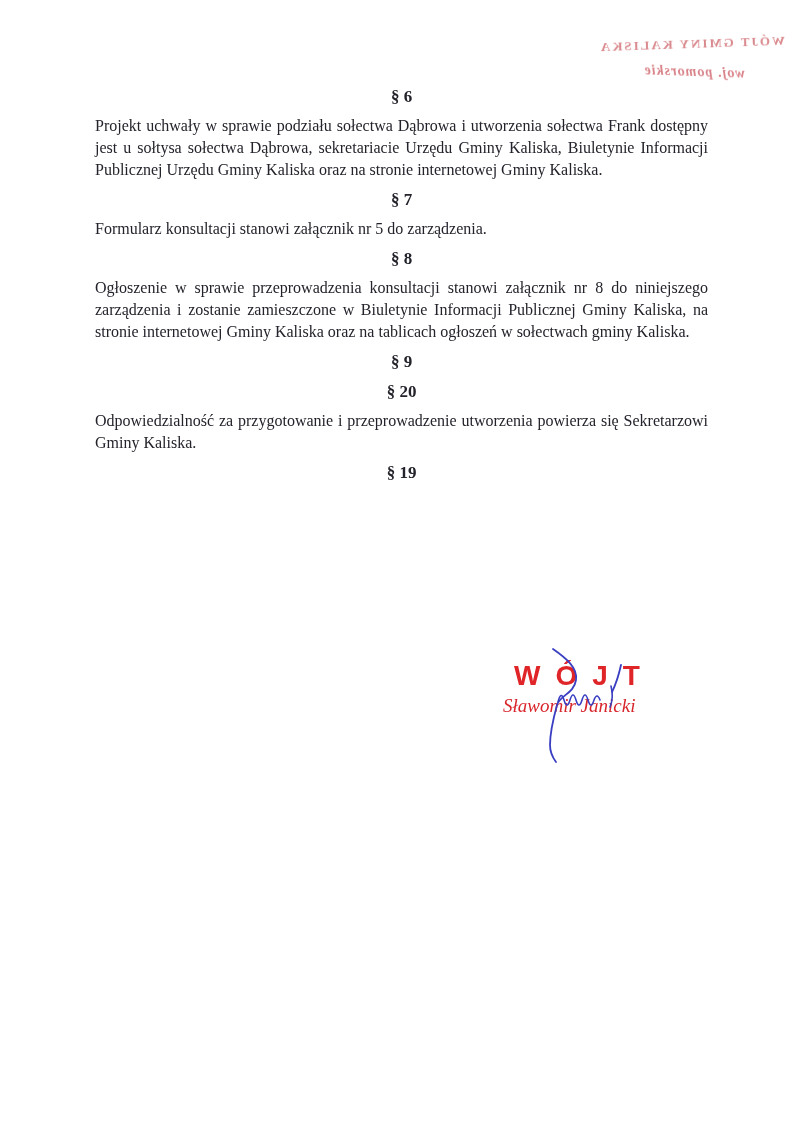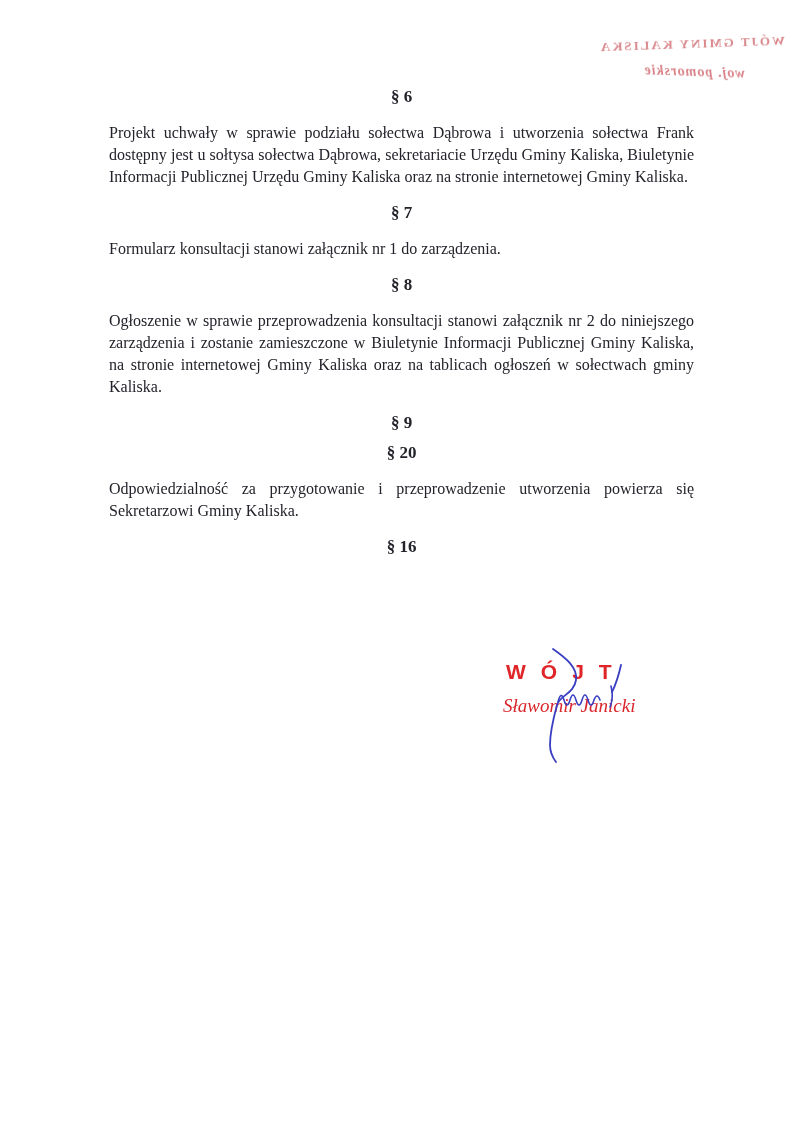--- a/index.html
+++ b/index.html
@@ -53,36 +53,36 @@
     line-height: 22px;
   }
   .section-heading {
     font-weight: bold;
     font-size: 17px;
     text-align: center;
     margin: 8px 0 7px 0;
   }
   .section:first-child .section-heading { margin-top: 86px; }
   .section-body {
-    margin: 14px;
+    margin: 0;
     text-align: justify;
   }
 
   
   .signature {
     position: absolute;
     left: 478px; top: 640px;
     width: 230px; height: 140px;
   }
   .sig-title {
     position: absolute;
-    left: 28px; top: 20px;
+    left: 36px; top: 20px;
     font-family: "Liberation Sans", sans-serif;
     font-weight: bold;
-    font-size: 21px;
+    font-size: 28px;
     letter-spacing: 15px;
     color: #e02529;
     white-space: nowrap;
   }
   .sig-name {
     position: absolute;
     left: 25px; top: 55px;
     font-family: "Liberation Serif", serif;
     font-style: italic;
     font-size: 19px;
@@ -103,35 +103,35 @@
   <div class="bleed-line1">WÓJT GMINY KALISKA</div>
   <div class="bleed-line2">woj. pomorskie</div>
 
   <div class="content">
     <div class="section">
       <div class="section-heading">§ 6</div>
       <p class="section-body">Projekt uchwały w sprawie podziału sołectwa Dąbrowa i utworzenia sołectwa Frank dostępny jest u sołtysa sołectwa Dąbrowa, sekretariacie Urzędu Gminy Kaliska, Biuletynie Informacji Publicznej Urzędu Gminy Kaliska oraz na stronie internetowej Gminy Kaliska.</p>
     </div>
     <div class="section">
       <div class="section-heading">§ 7</div>
-      <p class="section-body">Formularz konsultacji stanowi załącznik nr 1 do zarządzenia.</p>
+      <p class="section-body">Formularz konsultacji stanowi załącznik nr 5 do zarządzenia.</p>
     </div>
     <div class="section">
       <div class="section-heading">§ 8</div>
-      <p class="section-body">Ogłoszenie w sprawie przeprowadzenia konsultacji stanowi załącznik nr 2 do niniejszego zarządzenia i zostanie zamieszczone w Biuletynie Informacji Publicznej Gminy Kaliska, na stronie internetowej Gminy Kaliska oraz na tablicach ogłoszeń w sołectwach gminy Kaliska.</p>
+      <p class="section-body">Ogłoszenie w sprawie przeprowadzenia konsultacji stanowi załącznik nr 8 do niniejszego zarządzenia i zostanie zamieszczone w Biuletynie Informacji Publicznej Gminy Kaliska, na stronie internetowej Gminy Kaliska oraz na tablicach ogłoszeń w sołectwach gminy Kaliska.</p>
     </div>
     <div class="section">
       <div class="section-heading">§ 9</div>
     </div>
     <div class="section">
       <div class="section-heading">§ 20</div>
       <p class="section-body">Odpowiedzialność za przygotowanie i przeprowadzenie utworzenia powierza się Sekretarzowi Gminy Kaliska.</p>
     </div>
     <div class="section">
-      <div class="section-heading">§ 16</div>
+      <div class="section-heading">§ 19</div>
     </div>
   </div>
 
   <div class="signature">
     <div class="sig-title">WÓJT</div>
     <div class="sig-name">Sławomir Janicki</div>
     <svg class="sig-ink" viewBox="0 0 230 140" xmlns="http://www.w3.org/2000/svg">
       <path d="M 75 9 C 88 18, 100 28, 98 40 C 96 54, 82 55, 79 65 C 76 76, 72 92, 72 105 C 72 113, 75 118, 78 122" fill="none" stroke="#3a3fc2" stroke-width="1.8" stroke-linecap="round"></path>
       <path d="M 80 62 Q 83 50 86 60 T 92 60 Q 95 50 98 60 T 104 60 Q 107 50 110 60 T 116 60 Q 119 52 122 60" fill="none" stroke="#3a3fc2" stroke-width="1.6" stroke-linecap="round"></path>
       <path d="M 133 46 C 135 54, 135 60, 132 67" fill="none" stroke="#3a3fc2" stroke-width="1.6" stroke-linecap="round"></path>

